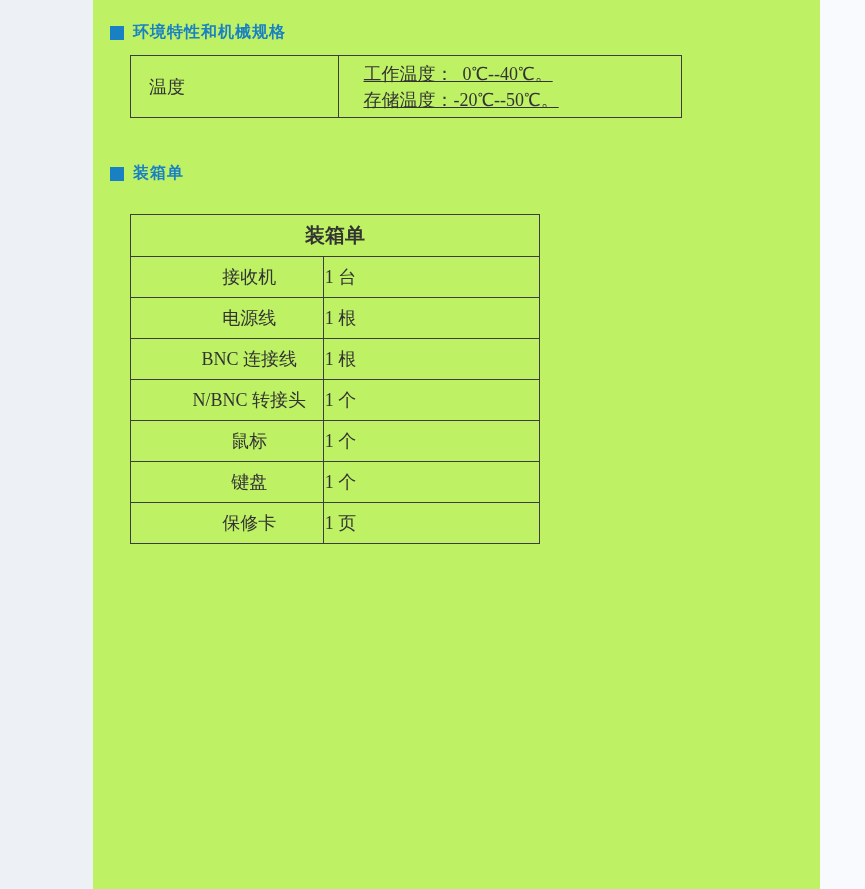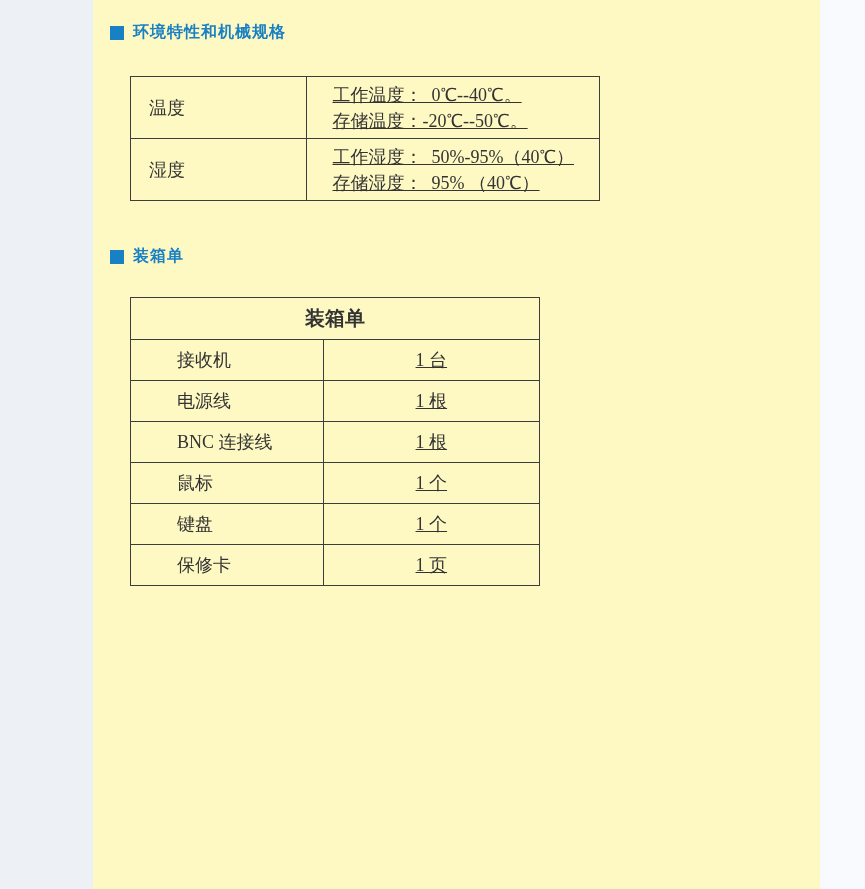--- a/index.html
+++ b/index.html
@@ -11,21 +11,21 @@
     overflow: hidden;
   }
   .right-strip {
     position: absolute; top: 0; right: 0;
     width: 45px; height: 100%;
     background: #f8fafd;
   }
   .card {
     position: absolute; left: 93px; top: 0;
     width: 727px; height: 889px;
-    background: #fef9c3;
+    background: #bef264;
   }
   .section-heading {
     display: flex; align-items: center;
     margin: 0 0 0 17px;
     font-family: "Liberation Sans", sans-serif;
     font-weight: bold; font-size: 16px;
     color: #1a80c4;
     letter-spacing: 1px;
   }
   .section-heading.first { padding-top: 22px; }
@@ -42,61 +42,54 @@
     margin-left: 37px;
     color: #333333;
     font-size: 18px;
   }
   td {
     border: 1px solid #3d3d3d;
     vertical-align: middle;
     box-sizing: border-box;
   }
   
-  table.spec { margin-top: 33px; width: 470px; padding-left: 40px; }
+  table.spec { margin-top: 12px; width: 552px; padding-left: 40px; }
   table.spec td.label { width: 177px; padding-left: 18px; }
   table.spec td.value { width: 293px; padding-left: 25px; }
   table.spec tr.twoline td { height: 62px; }
   table.spec tr.oneline td { height: 46px; }
   table.spec .line { white-space: pre-wrap; line-height: 26px; text-decoration: underline; }
   
   table.pack { margin-top: 30px; width: 410px; }
   table.pack td.head {
     height: 42px; text-align: center;
     font-weight: bold; font-size: 20px;
   }
-  table.pack td.item { width: 193px; padding-left: 46px; height: 41px; }
-  table.pack td.qty  { width: 217px; text-align: center; height: 41px; text-decoration: underline; }
+  table.pack td.item { width: 193px; padding-left: 46px; height: 41px; text-align: center; }
+  table.pack td.qty  { width: 217px; text-align: left; height: 41px; }
 </style>
 </head>
 <body>
 
 <div class="right-strip"></div>
 
 <div class="card">
 
   <div class="section-heading first">
     <span class="bullet"></span>
     <span>环境特性和机械规格</span>
   </div>
 
   <table class="spec">
     <tbody>
       <tr class="twoline">
         <td class="label">温度</td>
         <td class="value">
           <div class="line">工作温度：  0℃--40℃。</div>
           <div class="line">存储温度：-20℃--50℃。</div>
-        </td>
-      </tr>
-      <tr class="twoline">
-        <td class="label">湿度</td>
-        <td class="value">
-          <div class="line">工作湿度：  50%-95%（40℃）</div>
-          <div class="line">存储湿度：  95% （40℃）</div>
         </td>
       </tr>
     </tbody>
   </table>
 
   <div class="section-heading second">
     <span class="bullet"></span>
     <span>装箱单</span>
   </div>
 
@@ -111,20 +104,24 @@
       </tr>
       <tr>
         <td class="item">电源线</td>
         <td class="qty">1 根</td>
       </tr>
       <tr>
         <td class="item">BNC 连接线</td>
         <td class="qty">1 根</td>
       </tr>
       <tr>
+        <td class="item">N/BNC 转接头</td>
+        <td class="qty">1 个</td>
+      </tr>
+      <tr>
         <td class="item">鼠标</td>
         <td class="qty">1 个</td>
       </tr>
       <tr>
         <td class="item">键盘</td>
         <td class="qty">1 个</td>
       </tr>
       <tr>
         <td class="item">保修卡</td>
         <td class="qty">1 页</td>

